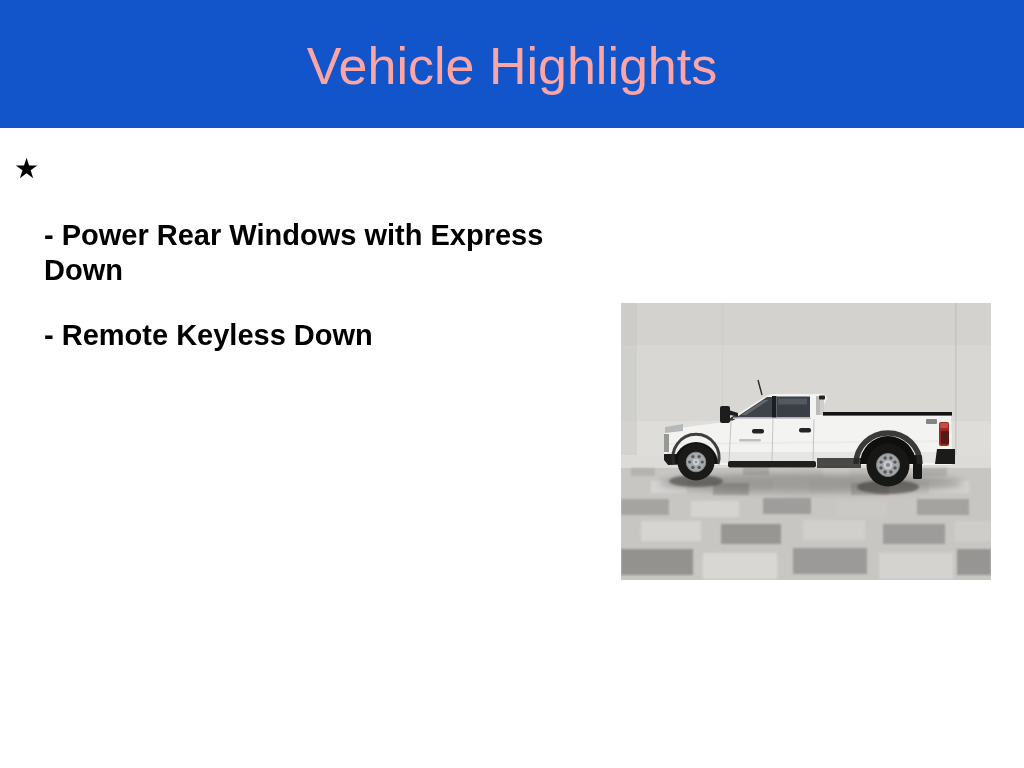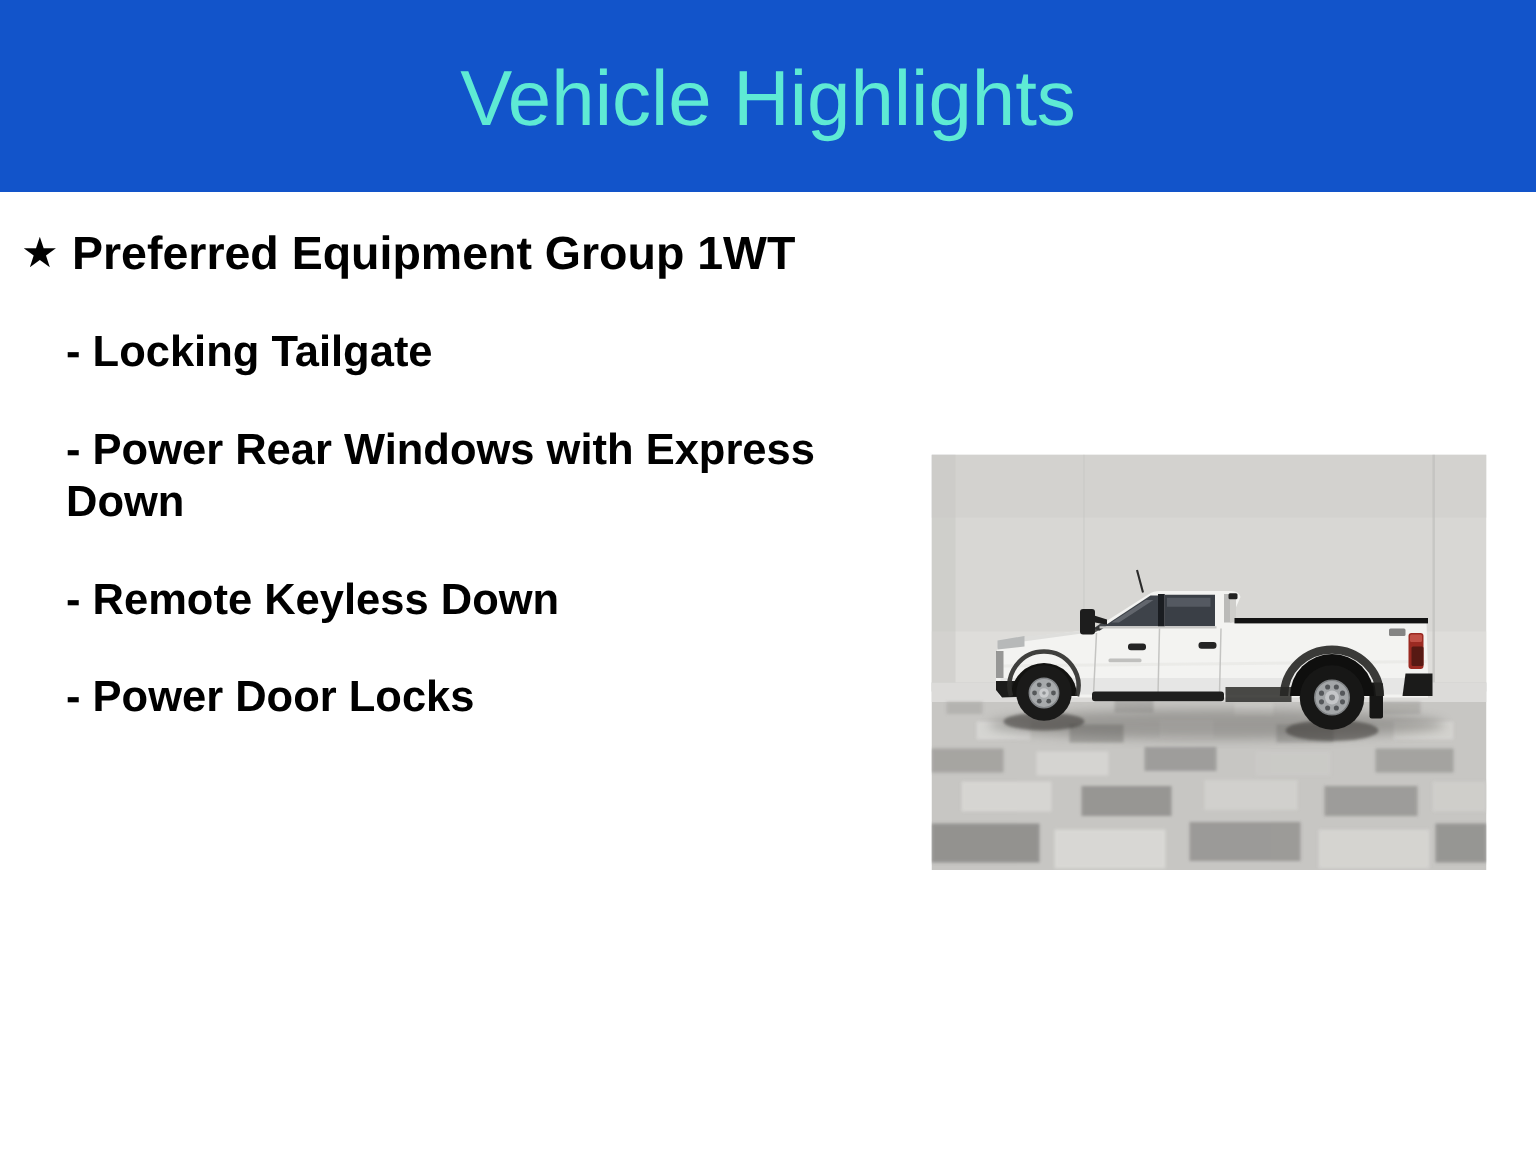--- a/index.html
+++ b/index.html
@@ -46,33 +46,30 @@
     width: 370px; height: 277px; margin: 0;
   }
   .vehicle-photo svg { display: block; width: 100%; height: 100%; }
 </style>
 </head>
 <body>
 
 <div class="slide">
 
   <header class="slide-header" style="background-color: rgb(18, 84, 202);">
-    <h1 class="slide-title" style="color: #5eead4;">Vehicle Highlights</h1>
+    <h1 class="slide-title" style="color: #fca5a5;">Vehicle Highlights</h1>
   </header>
 
   <div class="feature-list" style="color: rgb(0, 0, 0);">
     <p class="lead-row">
       <span class="star">★</span>
-      <span>Preferred Equipment Group 1WT</span>
     </p>
-    <p class="feature-item">- Locking Tailgate</p>
     <p class="feature-item">- Power Rear Windows with Express
 Down</p>
     <p class="feature-item">- Remote Keyless Down</p>
-    <p class="feature-item">- Power Door Locks</p>
   </div>
 
   <figure class="vehicle-photo" role="img" aria-label="Side profile of a white Chevrolet crew cab dually pickup truck parked on gray stone pavers in front of a light gray wall">
     <svg viewBox="0 0 370 277" xmlns="http://www.w3.org/2000/svg">
       <defs>
         <filter id="soft" x="-30%" y="-30%" width="160%" height="160%">
             <feGaussianBlur stdDeviation="3.5"></feGaussianBlur>
           </filter>
         <filter id="soft2" x="-30%" y="-30%" width="160%" height="160%">
             <feGaussianBlur stdDeviation="1.1"></feGaussianBlur>

